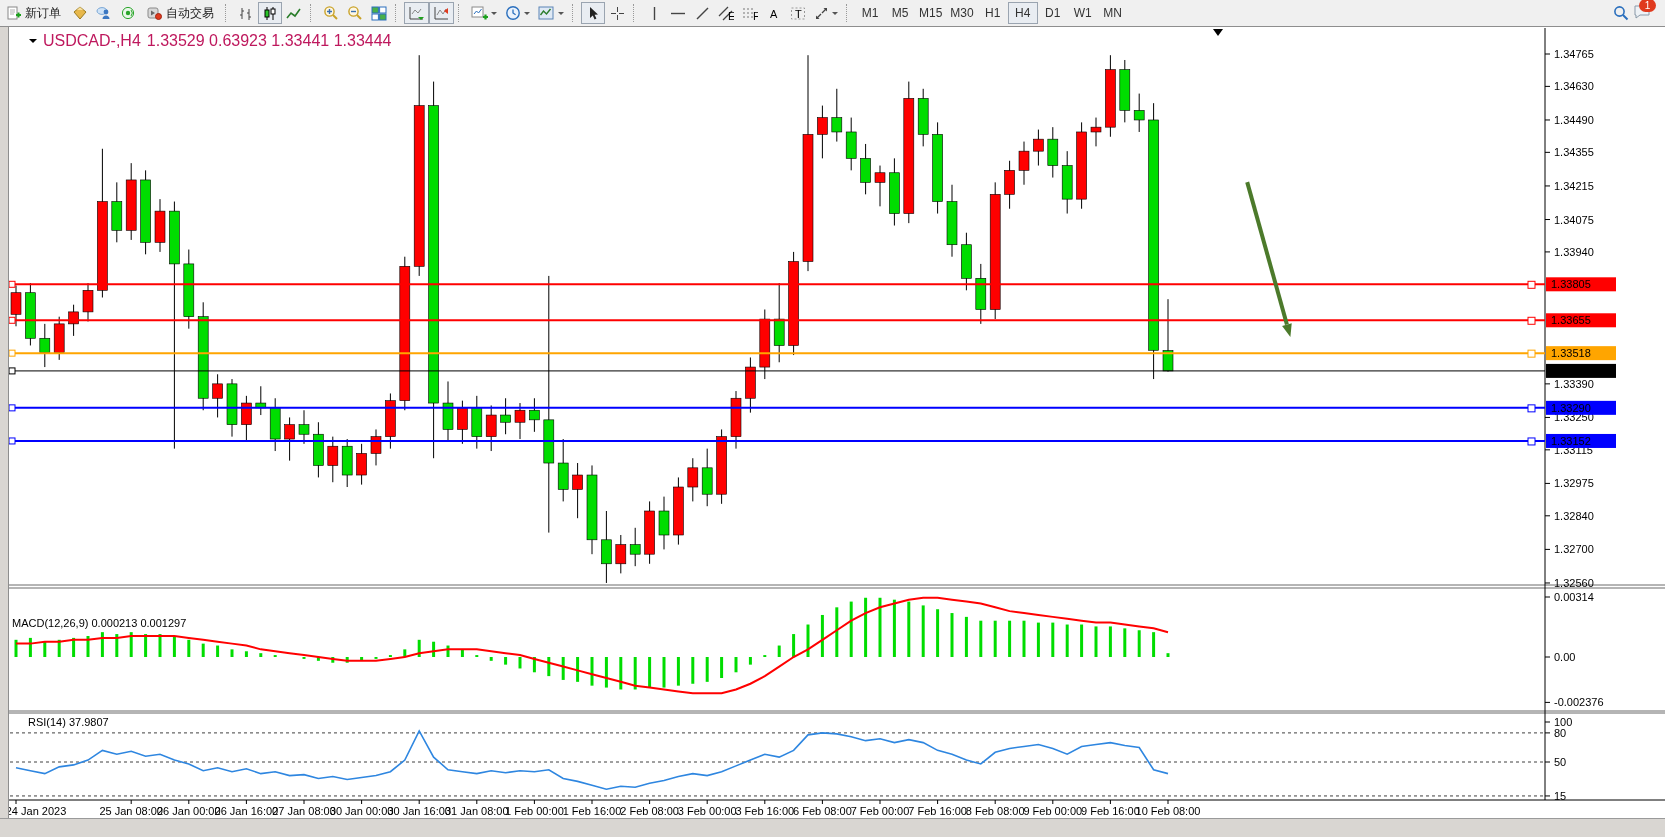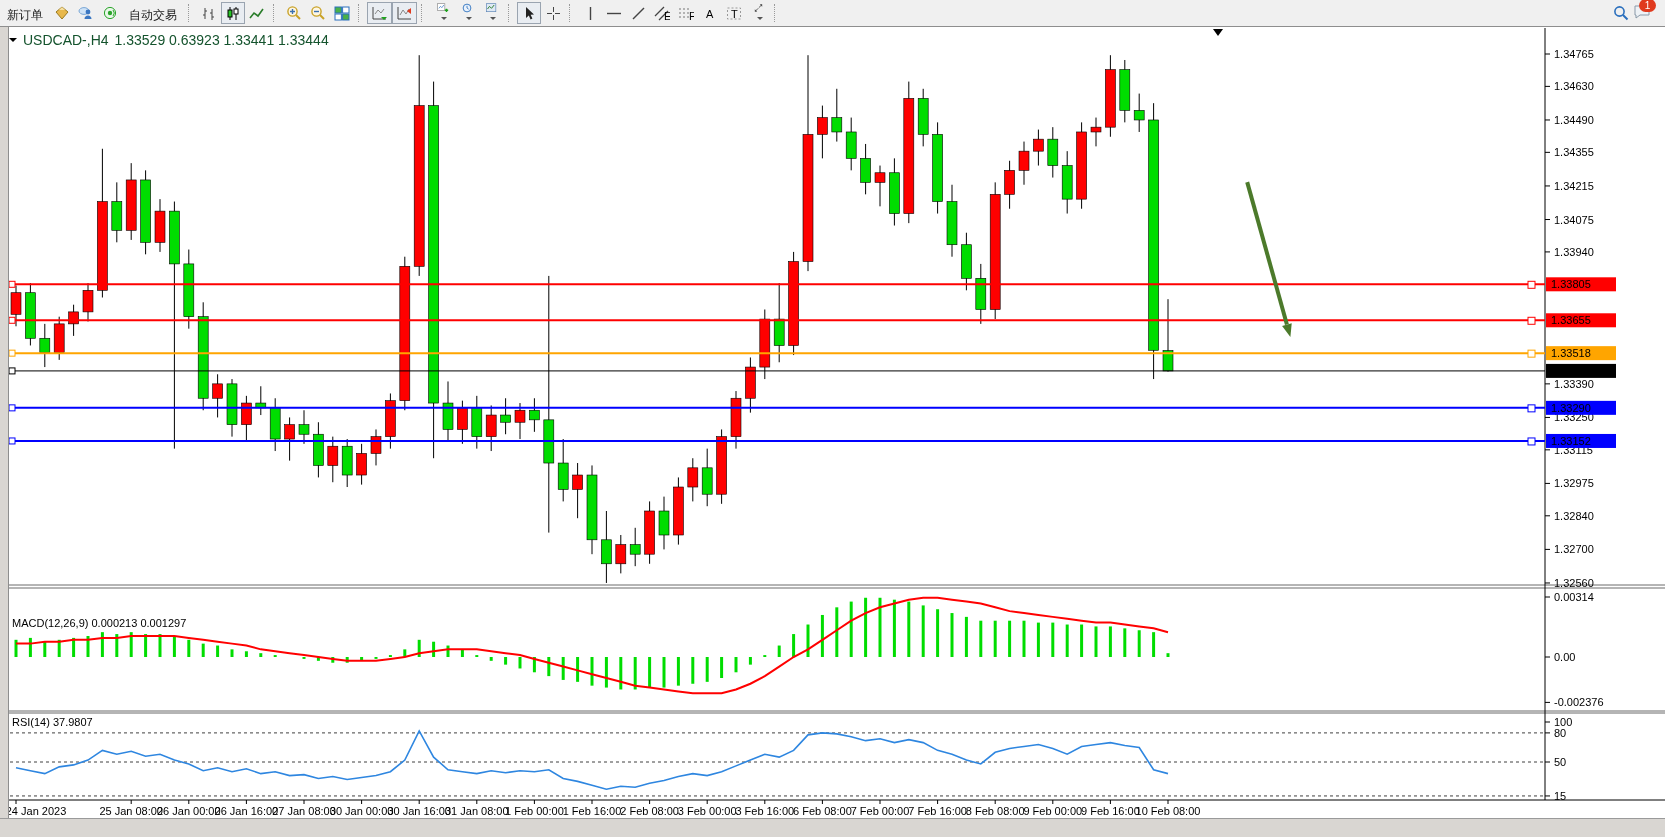--- a/index.html
+++ b/index.html
@@ -5,37 +5,37 @@
   html,body{margin:0;padding:0;width:1665px;height:837px;overflow:hidden;
     font-family:"Liberation Sans",sans-serif;background:#f0f0f0;}
   #app{position:relative;width:1665px;height:837px;background:#fff;}
   
   .toolbar{position:absolute;left:0;top:0;width:100%;height:26px;background:#f0f0f0;
     border-bottom:1px solid #8e8e8e;display:flex;align-items:center;z-index:3;
     font-size:12px;color:#222;}
   .grip{width:5px;height:18px;border-left:1px dotted #9a9a9a;margin:0 3px 0 4px;}
   .tbtn{display:flex;align-items:center;justify-content:center;height:22px;min-width:24px;
     padding:0 3px;background:transparent;border:1px solid transparent;cursor:default;
-    font-family:"Liberation Sans",sans-serif;font-size:12px;color:#222;flex-direction:column;}
+    font-family:"Liberation Sans",sans-serif;font-size:12px;color:#222;}
   .tbtn.active{border:1px solid #9aa4b0;background:#e9edf2;}
   .tbtn.texted{padding:0 6px;gap:4px;}
   .tf{min-width:30px;font-size:12px;color:#333;}
   .caret{width:0;height:0;border:3px solid transparent;border-top-color:#555;margin-left:3px;margin-top:4px;}
   .spacer{flex:1;}
   .badge{position:absolute;right:-5px;top:-5px;background:#e03a1e;color:#fff;border-radius:8px;
     min-width:13px;height:13px;font-size:10px;line-height:13px;text-align:center;padding:0 2px;}
   .chat-wrap{position:relative;margin-right:14px;}
   
   .left-strip{position:absolute;left:0;top:27px;width:8px;bottom:0;background:#d9d6d2;
     border-right:1px solid #8e8e8e;z-index:2;}
   .bottom-strip{position:absolute;left:0;top:818px;width:100%;height:19px;background:#d9d6d2;
     border-top:1px solid #9a9a9a;z-index:2;}
   
   #chart-svg{position:absolute;left:0;top:0;width:1665px;height:837px;z-index:1;}
-  .chart-title{position:absolute;left:9px;top:32px;z-index:2;font-size:14px;color:#14532d;
+  .chart-title{position:absolute;left:29px;top:32px;z-index:2;font-size:16px;color:#be185d;
     display:flex;align-items:center;gap:6px;}
   .tri-down{width:0;height:0;border:4px solid transparent;border-top-color:#000;margin-top:4px;}
   .panel-label{position:absolute;z-index:2;font-size:11px;color:#000;}
   svg text{font-family:"Liberation Sans",sans-serif;font-size:11px;fill:#000;}
 </style>
 </head>
 <body>
 
 <div id="app">
 
@@ -215,20 +215,31 @@
     <button class="tbtn">
       <svg width="15" height="15" viewBox="0 0 15 15">
           <path d="M3 12L7 8M12 3L8 7" stroke="#444" stroke-width="1.3"></path>
           <polygon points="2,13 2,9.5 5.5,13" fill="#444"></polygon>
           <polygon points="13,2 13,5.5 9.5,2" fill="#444"></polygon>
         </svg>
       <span class="caret"></span>
     </button>
 
     <span class="grip"></span>
+    <div id="tf-group" style="display:flex;align-items:center;">
+        <button class="tbtn tf">M1</button>
+        <button class="tbtn tf">M5</button>
+        <button class="tbtn tf">M15</button>
+        <button class="tbtn tf">M30</button>
+        <button class="tbtn tf">H1</button>
+        <button class="tbtn tf active">H4</button>
+        <button class="tbtn tf">D1</button>
+        <button class="tbtn tf">W1</button>
+        <button class="tbtn tf">MN</button>
+      </div>
 
     <span class="spacer"></span>
     <button class="tbtn">
       <svg width="16" height="16" viewBox="0 0 16 16">
           <circle cx="6.5" cy="6.5" r="4.6" fill="none" stroke="#2a6fbd" stroke-width="1.6"></circle>
           <path d="M10 10l4.5 4.5" stroke="#2a6fbd" stroke-width="2"></path>
         </svg>
     </button>
     <div class="chat-wrap">
       <svg width="18" height="16" viewBox="0 0 18 16">
@@ -629,14 +640,14 @@
         <text x="1168" y="815" text-anchor="middle">10 Feb 08:00</text>
       </g>
     </svg>
 
   <div class="chart-title">
     <span class="tri-down"></span>
     <span>USDCAD-,H4</span>
     <span>1.33529 0.63923 1.33441 1.33444</span>
   </div>
   <div class="panel-label" style="left:12px;top:617px;">MACD(12,26,9) 0.000213 0.001297</div>
-  <div class="panel-label" style="left:12px;top:716px;">RSI(14) 37.9807</div>
+  <div class="panel-label" style="left:28px;top:716px;">RSI(14) 37.9807</div>
 </div>
 
 </body></html>

